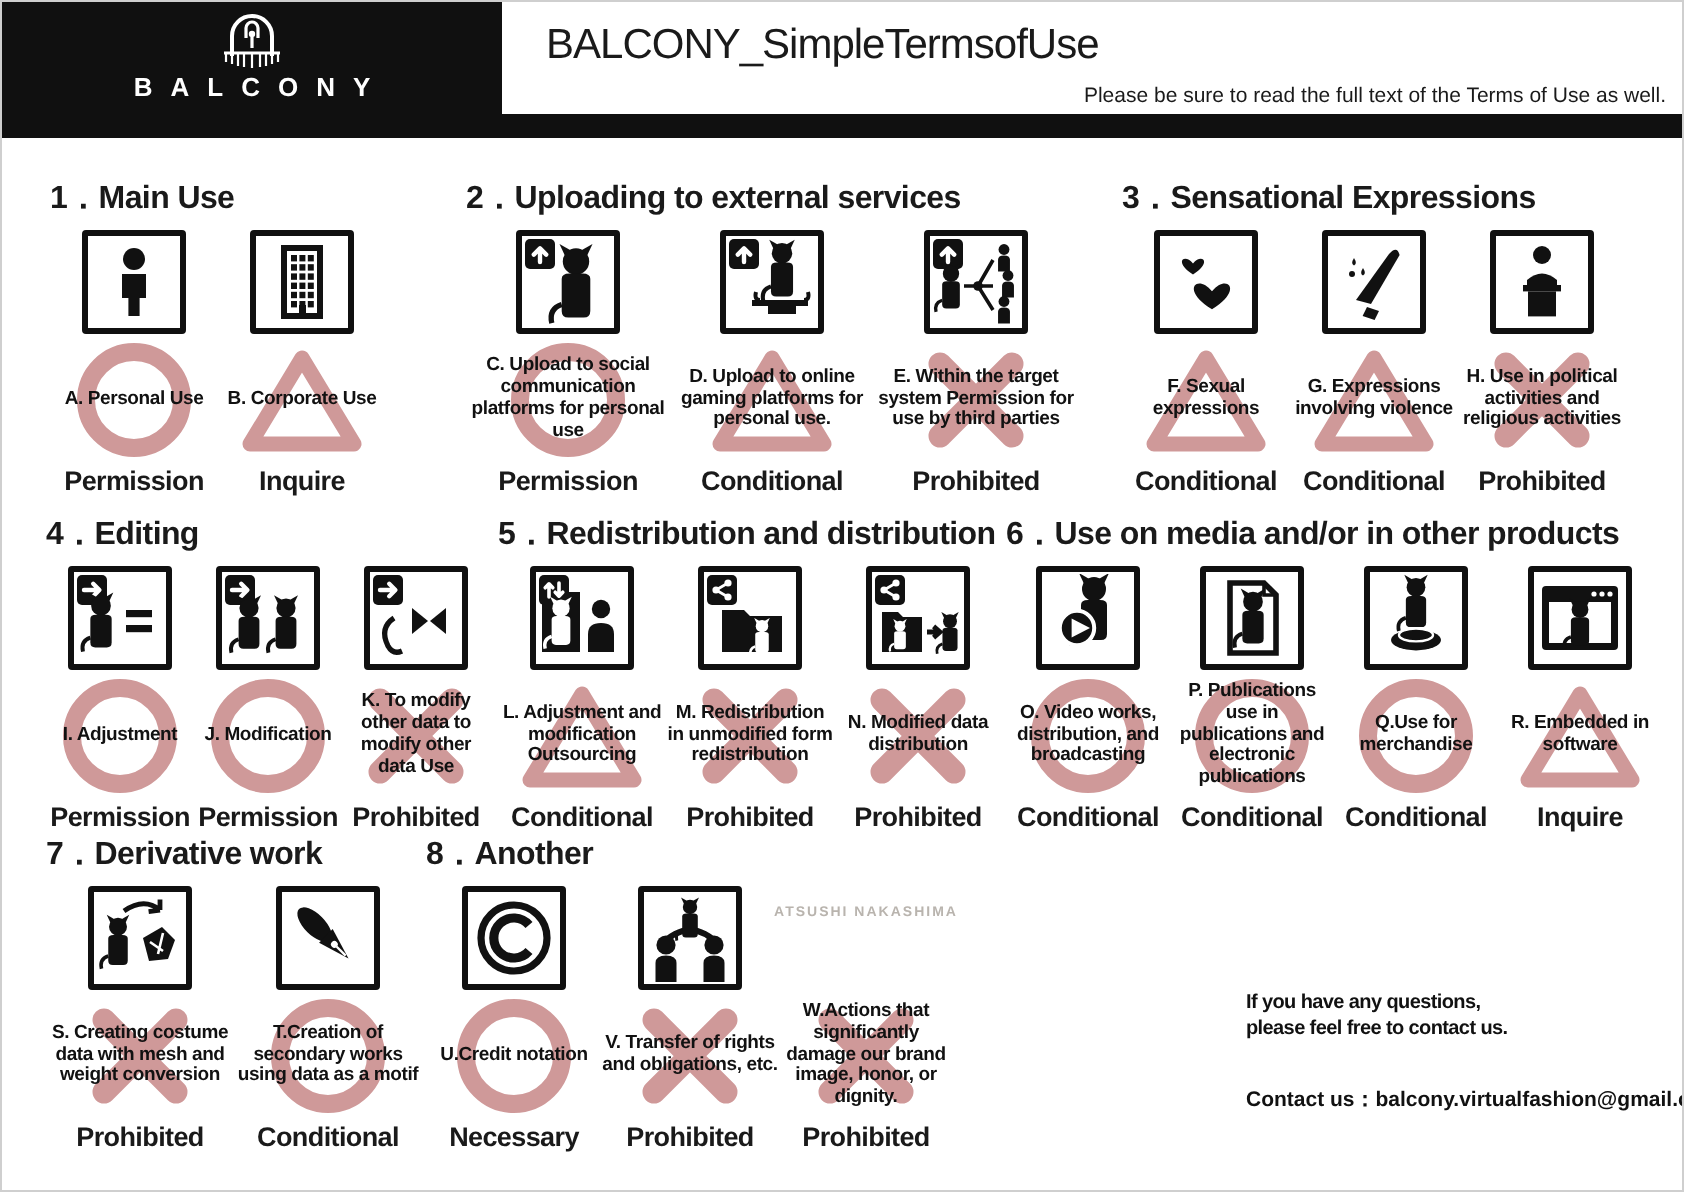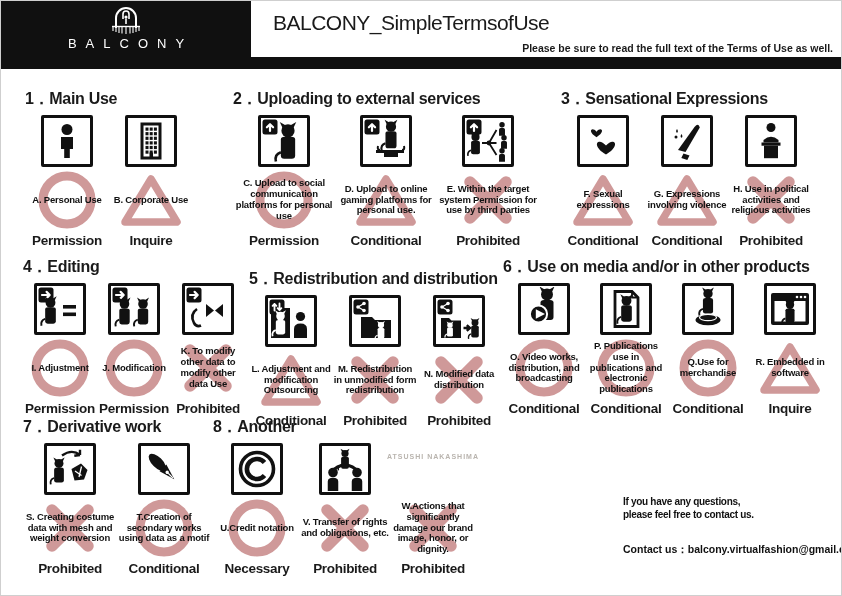--- a/index.html
+++ b/index.html
@@ -11,31 +11,31 @@
   }
 
   
   .logo-panel {
     position:absolute; left:0; top:0; width:250px; height:57px;
     background:#101010; display:flex; flex-direction:column;
     align-items:center; justify-content:flex-start; padding-top:5px; z-index:3;
   }
   .logo-icon { width:40px; height:28px; }
   .logo-text {
-    color:#ffffff; font-size:13px; font-weight:400;
+    color:#ffffff; font-size:13px; font-weight:700;
     letter-spacing:9px; margin-top:2px; text-indent:9px;
   }
   .title-area { position:absolute; left:250px; right:0; top:0; height:56px; background:#ffffff; }
   .page-title {
     font-size:21px; font-weight:400; color:#1a1a1a;
     padding:10px 0 0 22px; letter-spacing:-0.5px;
   }
   .header-note {
     position:absolute; right:8px; bottom:3px;
-    font-size:10.5px; font-weight:700; color:#1a1a1a;
+    font-size:10.5px; font-weight:400; color:#1a1a1a;
   }
   .header-strip {
     position:absolute; left:0; top:56px; width:842px; height:12px;
     background:#101010; z-index:2;
   }
 
   
   .sec { position:absolute; }
   .sec-title {
     font-size:16px; font-weight:700; color:#1a1a1a;
@@ -44,21 +44,21 @@
   .items { display:flex; align-items:flex-start; }
   .item { display:flex; flex-direction:column; align-items:center; }
   .sec-1 .item{width:84px} .sec-2 .item{width:102px} .sec-3 .item{width:84px}
   .sec-4 .item{width:74px} .sec-5 .item{width:84px} .sec-6 .item{width:82px}
   .sec-7 .item{width:94px} .sec-8 .item{width:88px}
 
   .sec-1{left:24px;  top:88px;}
   .sec-2{left:232px; top:88px;}
   .sec-3{left:560px; top:88px;}
   .sec-4{left:22px;  top:256px;}
-  .sec-5{left:248px; top:268px;}
+  .sec-5{left:248px; top:256px;}
   .sec-6{left:502px; top:256px;}
   .sec-7{left:22px;  top:416px;}
   .sec-8{left:212px; top:416px;}
 
   .icon-box {
     width:52px; height:52px; border:3px solid #101010; border-radius:2px;
     background:#ffffff; display:flex; align-items:center; justify-content:center;
     margin-top:2px;
   }
   .watermark {

